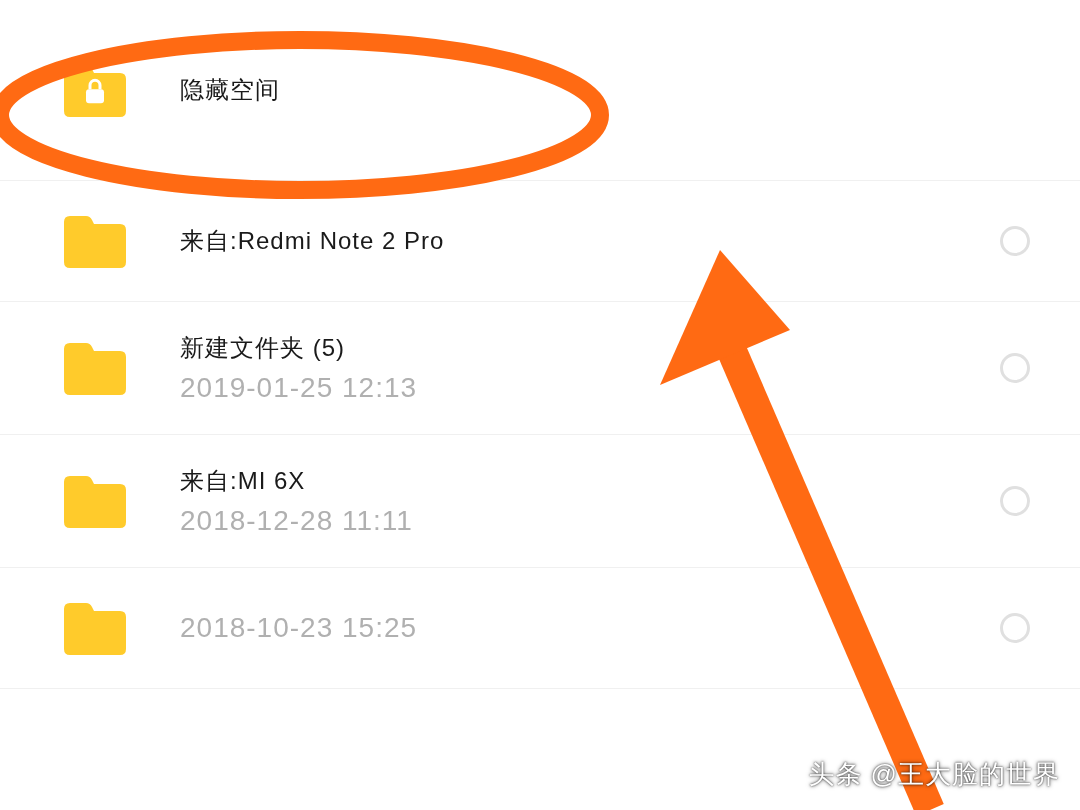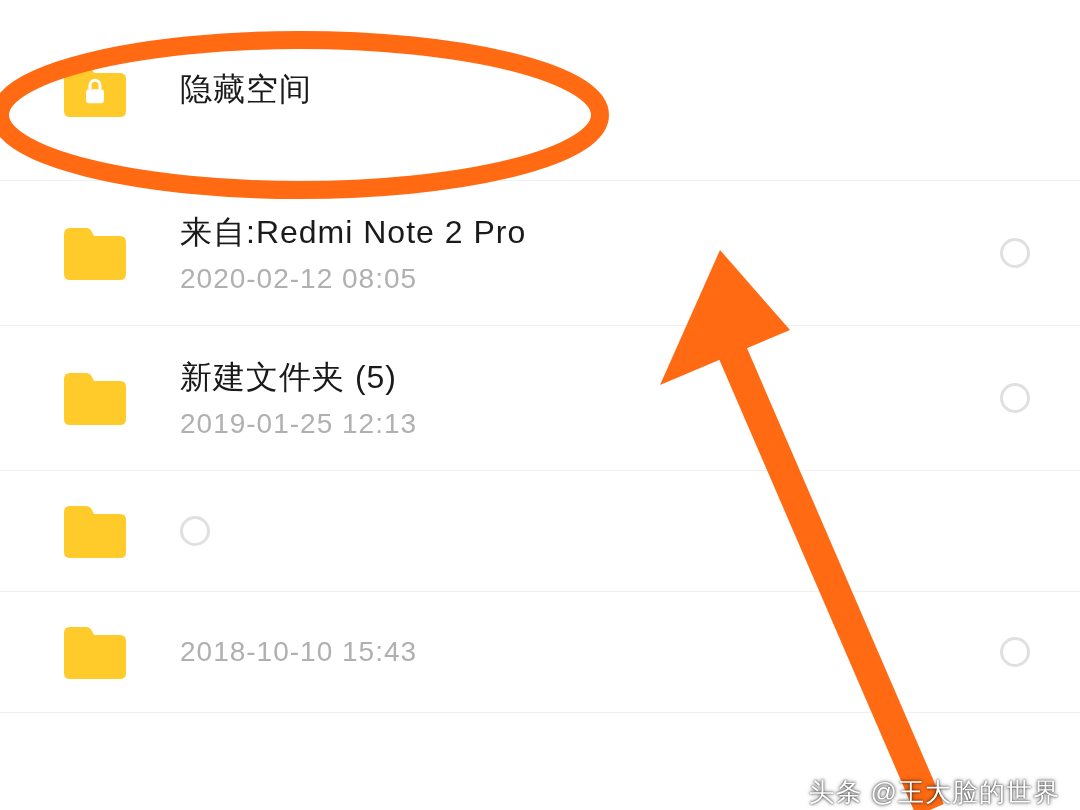--- a/index.html
+++ b/index.html
@@ -41,21 +41,21 @@
       transform: translate(-50%, -45%);
     }
     .text-block {
       flex: 1;
       display: flex;
       flex-direction: column;
       justify-content: center;
       gap: 8px;
     }
     .title {
-      font-size: 32px;
+      font-size: 24px;
       color: #1a1a1a;
       font-weight: 500;
       letter-spacing: 1px;
     }
     .subtitle {
       font-size: 28px;
       color: #b0b0b0;
       letter-spacing: 1px;
     }
     .radio {
@@ -68,21 +68,21 @@
     }
     
     .annotations {
       position: absolute;
       top: 0; left: 0;
       width: 1080px; height: 810px;
       pointer-events: none;
     }
     .watermark {
       position: absolute;
-      bottom: 0;
+      bottom: 18px;
       right: 20px;
       font-size: 26px;
       color: #ffffff;
       text-shadow: 0 0 4px rgba(0,0,0,0.6), 0 0 2px rgba(0,0,0,0.8);
       letter-spacing: 1px;
     }
   </style>
 </head>
 <body>
 
@@ -104,21 +104,20 @@
   </div>
 
   <div class="item">
     <div class="folder-icon-wrapper">
       <svg class="folder-svg" width="70" height="58" viewBox="0 0 70 58">
         <path d="M4 10 Q4 4 10 4 L26 4 Q30 4 32 8 L34 12 L60 12 Q66 12 66 18 L66 50 Q66 56 60 56 L10 56 Q4 56 4 50 Z" fill="#FFCB2B"></path>
       </svg>
     </div>
     <div class="text-block">
       <div class="title">来自:Redmi Note 2 Pro</div>
-      <div class="subtitle">2020-02-12  08:05</div>
     </div>
     <div class="radio"></div>
   </div>
 
   <div class="item">
     <div class="folder-icon-wrapper">
       <svg class="folder-svg" width="70" height="58" viewBox="0 0 70 58">
         <path d="M4 10 Q4 4 10 4 L26 4 Q30 4 32 8 L34 12 L60 12 Q66 12 66 18 L66 50 Q66 56 60 56 L10 56 Q4 56 4 50 Z" fill="#FFCB2B"></path>
       </svg>
     </div>
@@ -128,31 +127,35 @@
     </div>
     <div class="radio"></div>
   </div>
 
   <div class="item">
     <div class="folder-icon-wrapper">
       <svg class="folder-svg" width="70" height="58" viewBox="0 0 70 58">
         <path d="M4 10 Q4 4 10 4 L26 4 Q30 4 32 8 L34 12 L60 12 Q66 12 66 18 L66 50 Q66 56 60 56 L10 56 Q4 56 4 50 Z" fill="#FFCB2B"></path>
       </svg>
     </div>
+    <div class="text-block">
+      <div class="title">来自:MI 6X</div>
+      <div class="subtitle">2018-12-28  11:11</div>
+    </div>
     <div class="radio"></div>
   </div>
 
   <div class="item">
     <div class="folder-icon-wrapper">
       <svg class="folder-svg" width="70" height="58" viewBox="0 0 70 58">
         <path d="M4 10 Q4 4 10 4 L26 4 Q30 4 32 8 L34 12 L60 12 Q66 12 66 18 L66 50 Q66 56 60 56 L10 56 Q4 56 4 50 Z" fill="#FFCB2B"></path>
       </svg>
     </div>
     <div class="text-block">
-      <div class="subtitle">2018-10-10  15:43</div>
+      <div class="subtitle">2018-10-23  15:25</div>
     </div>
     <div class="radio"></div>
   </div>
 
 </div>
 
 <svg class="annotations" width="1080" height="810" viewBox="0 0 1080 810">
 
   <ellipse cx="300" cy="115" rx="300" ry="75" stroke="#FF6A13" stroke-width="18" fill="none"></ellipse>
 

